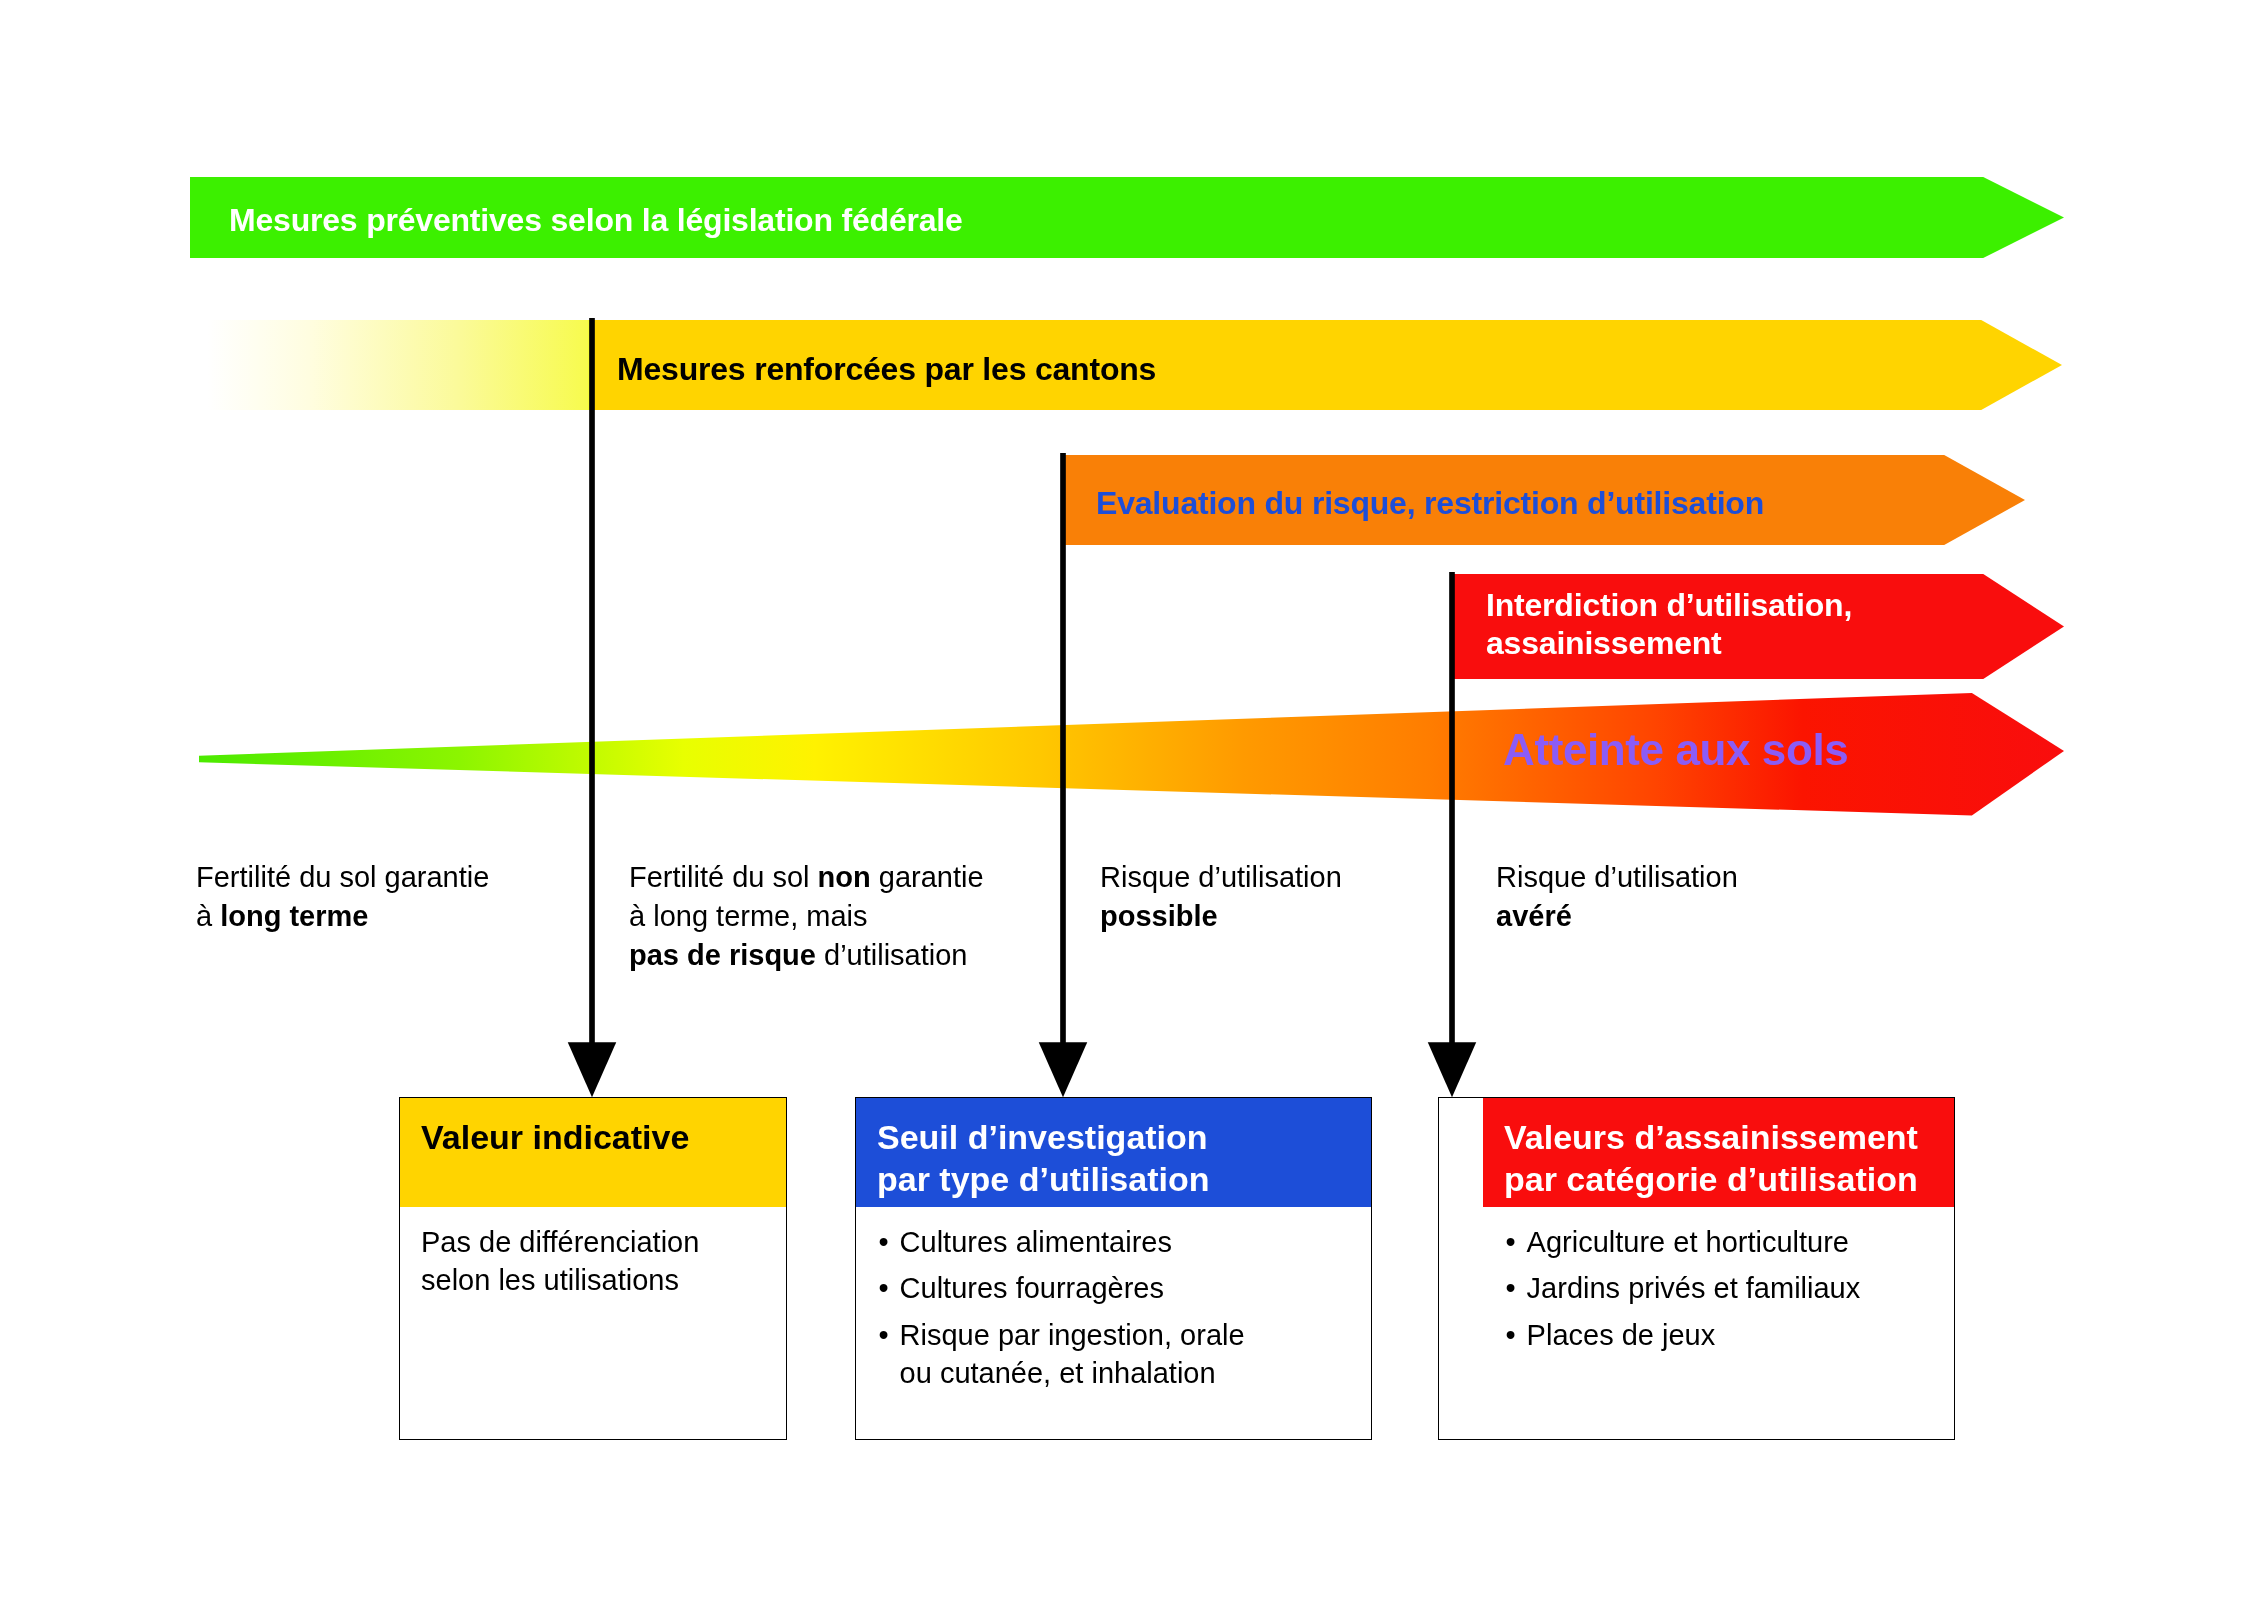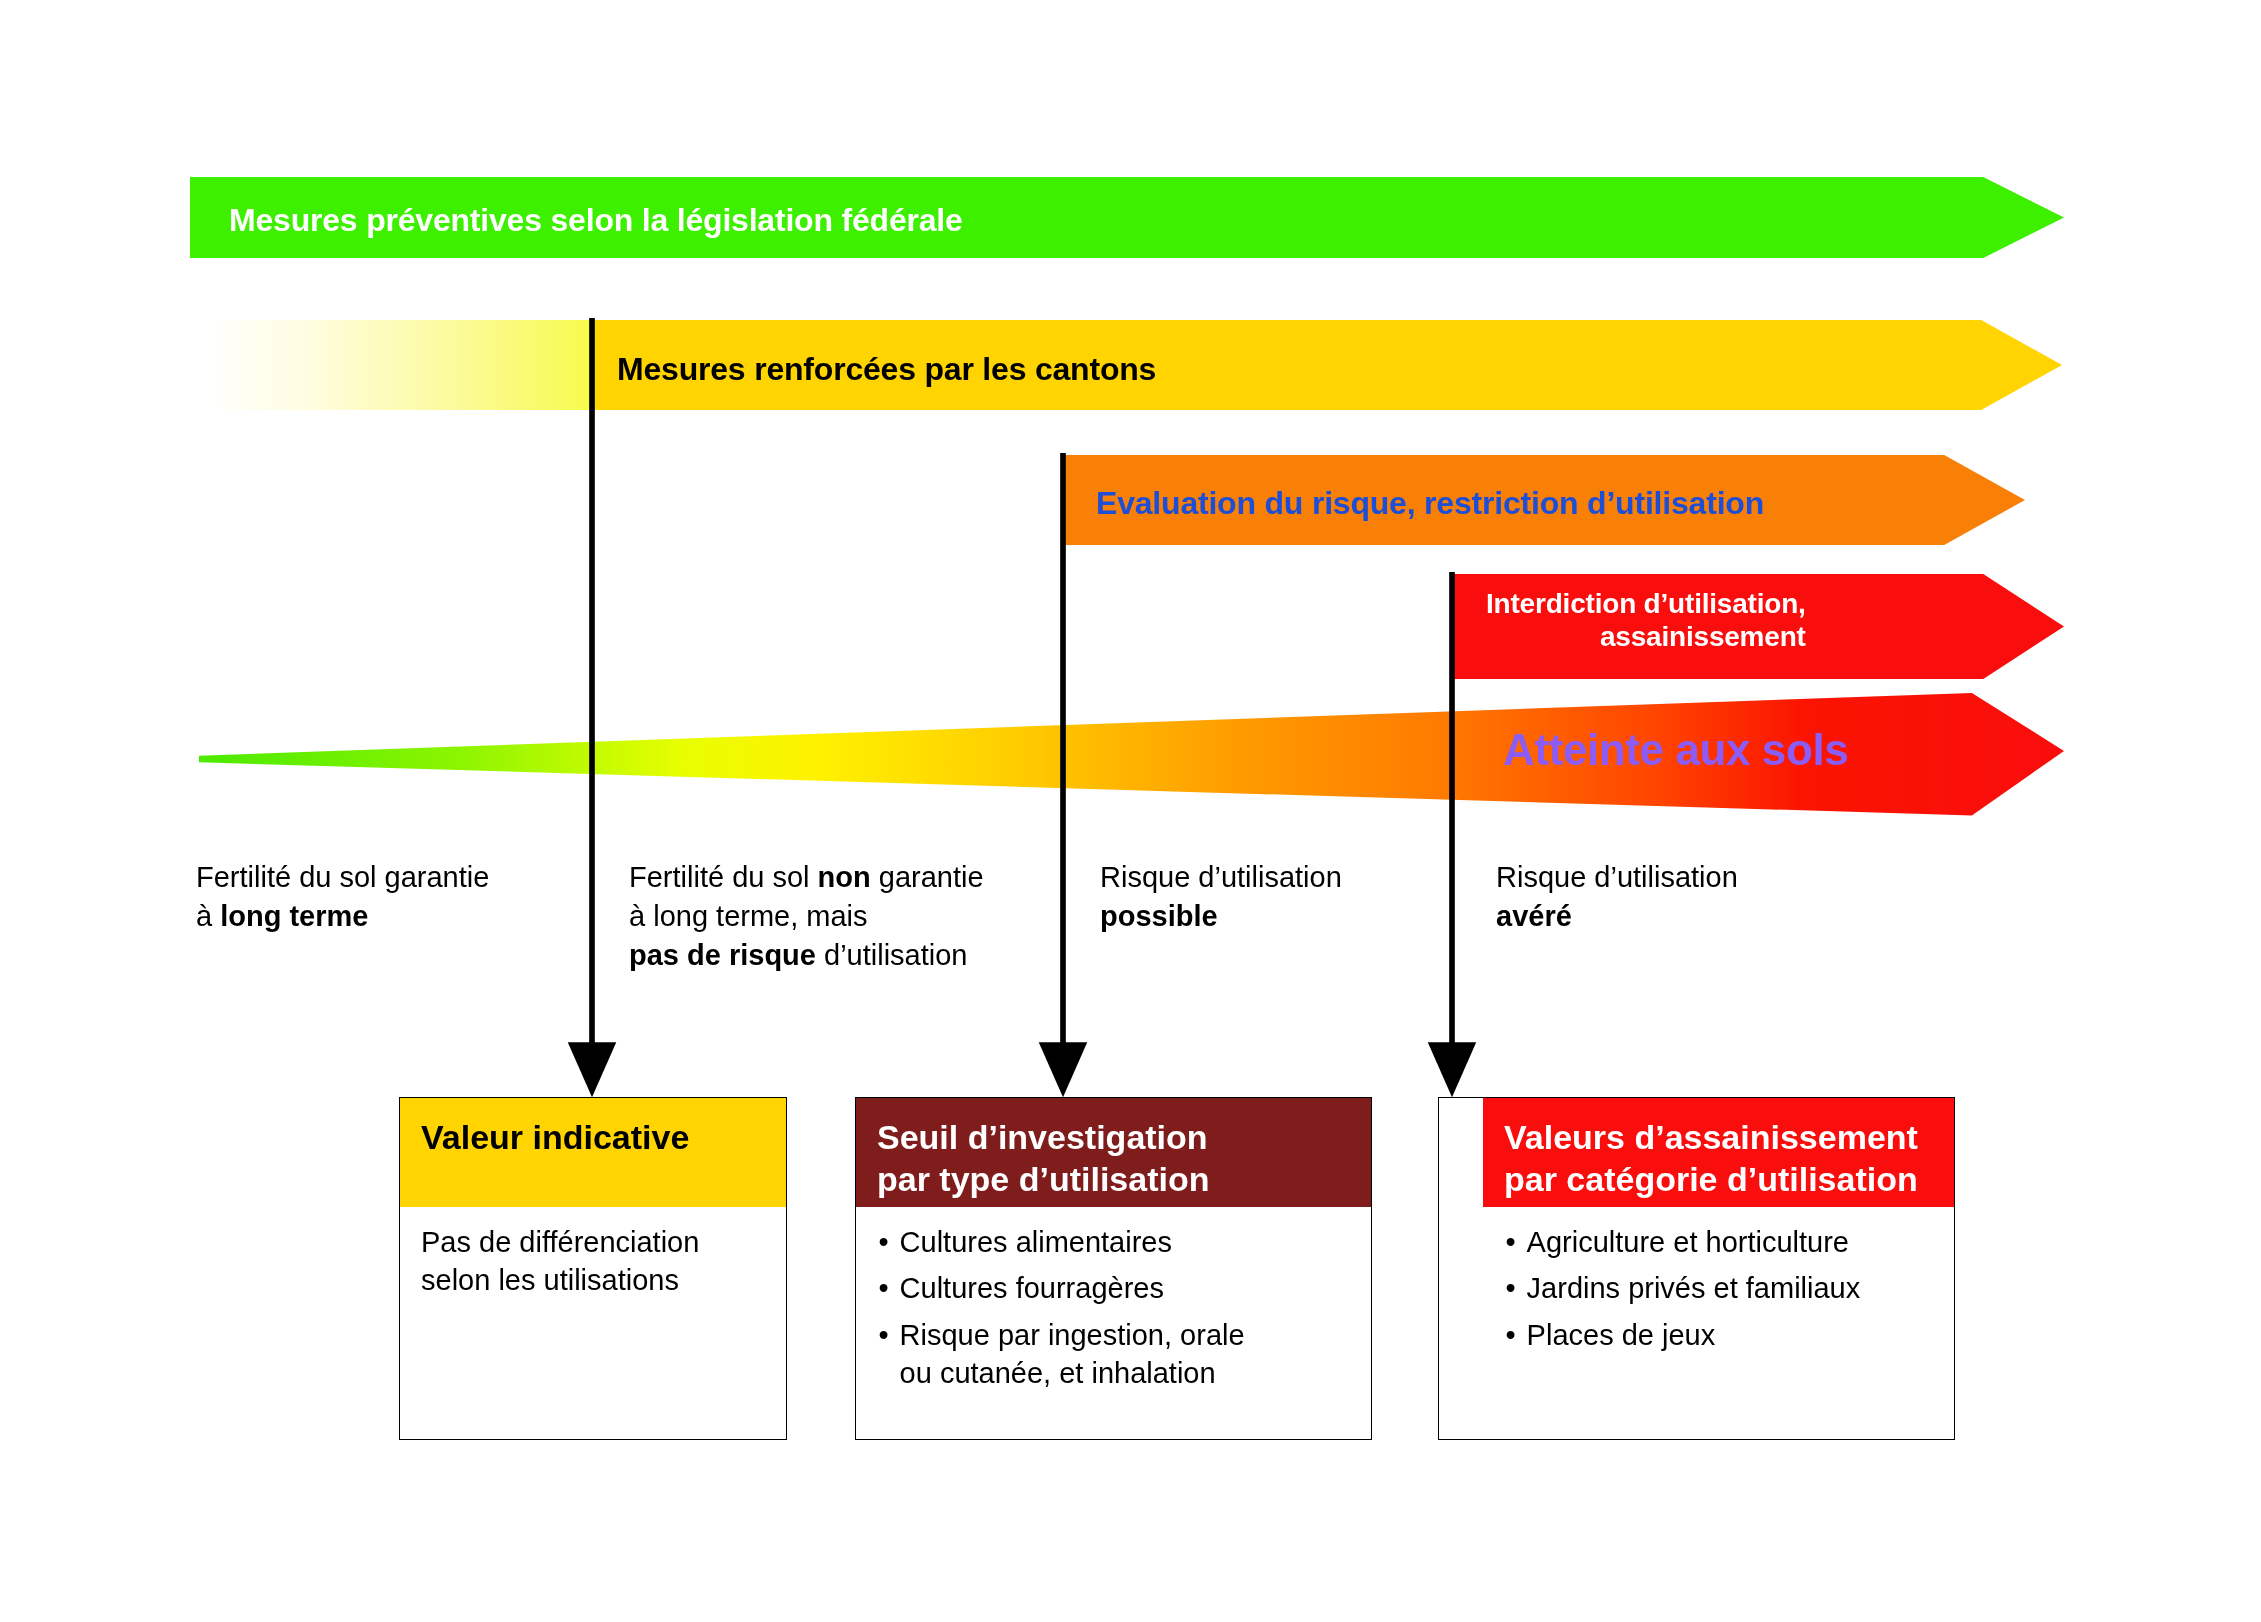--- a/index.html
+++ b/index.html
@@ -139,21 +139,21 @@
       <polygon points="0,0 1092,0 1192,56 1092,112 0,112" fill="#f98007"></polygon>
     </svg>
   </div>
   <div class="banner-label" style="left:1096px; top:485px; color:#1d4ed8; font-size:32px;">Evaluation du risque, restriction d’utilisation</div>
 
   <div class="banner" style="left:1452px; top:574px; width:612px; height:105px;">
     <svg viewBox="0 0 758 130" preserveAspectRatio="none">
       <polygon points="0,0 658,0 758,65 658,130 0,130" fill="#f90d0d"></polygon>
     </svg>
   </div>
-  <div class="banner-label" style="left:1486px; top:587px; color:#ffffff; font-size:28px;text-align:right;">Interdiction d’utilisation,
+  <div class="banner-label" style="left:1486px; top:587px; color:#ffffff; font-size:32px;">Interdiction d’utilisation,
 assainissement</div>
 
   <div id="wedge-group" style="left:199px; top:693px; width:1865px; height:124px;">
     <svg width="1865" height="124" viewBox="0 0 2308 154" preserveAspectRatio="none">
       <defs>
         <linearGradient id="wgrad" x1="0" y1="0" x2="1" y2="0">
           <stop offset="0.00" stop-color="#4bea00"></stop>
           <stop offset="0.14" stop-color="#8cf500"></stop>
           <stop offset="0.26" stop-color="#e8ff00"></stop>
           <stop offset="0.33" stop-color="#fff200"></stop>
@@ -201,21 +201,21 @@
 
   <div class="vbox" style="left:399px; top:1097px; width:388px; height:343px;">
     <div class="vbox-head" style="background:#ffd400; color:#000000; height:109px;">Valeur indicative</div>
     <div class="vbox-body">
       <div class="plain">Pas de différenciation
 selon les utilisations</div>
     </div>
   </div>
 
   <div class="vbox" style="left:855px; top:1097px; width:517px; height:343px;">
-    <div class="vbox-head" style="background:#7f1d1d; color:#ffffff; height:109px;">Seuil d’investigation
+    <div class="vbox-head" style="background:#1d4ed8; color:#ffffff; height:109px;">Seuil d’investigation
 par type d’utilisation</div>
     <div class="vbox-body">
       <ul>
         <li>Cultures alimentaires</li>
         <li>Cultures fourragères</li>
         <li>Risque par ingestion, orale
 ou cutanée, et inhalation</li>
       </ul>
     </div>
   </div>

